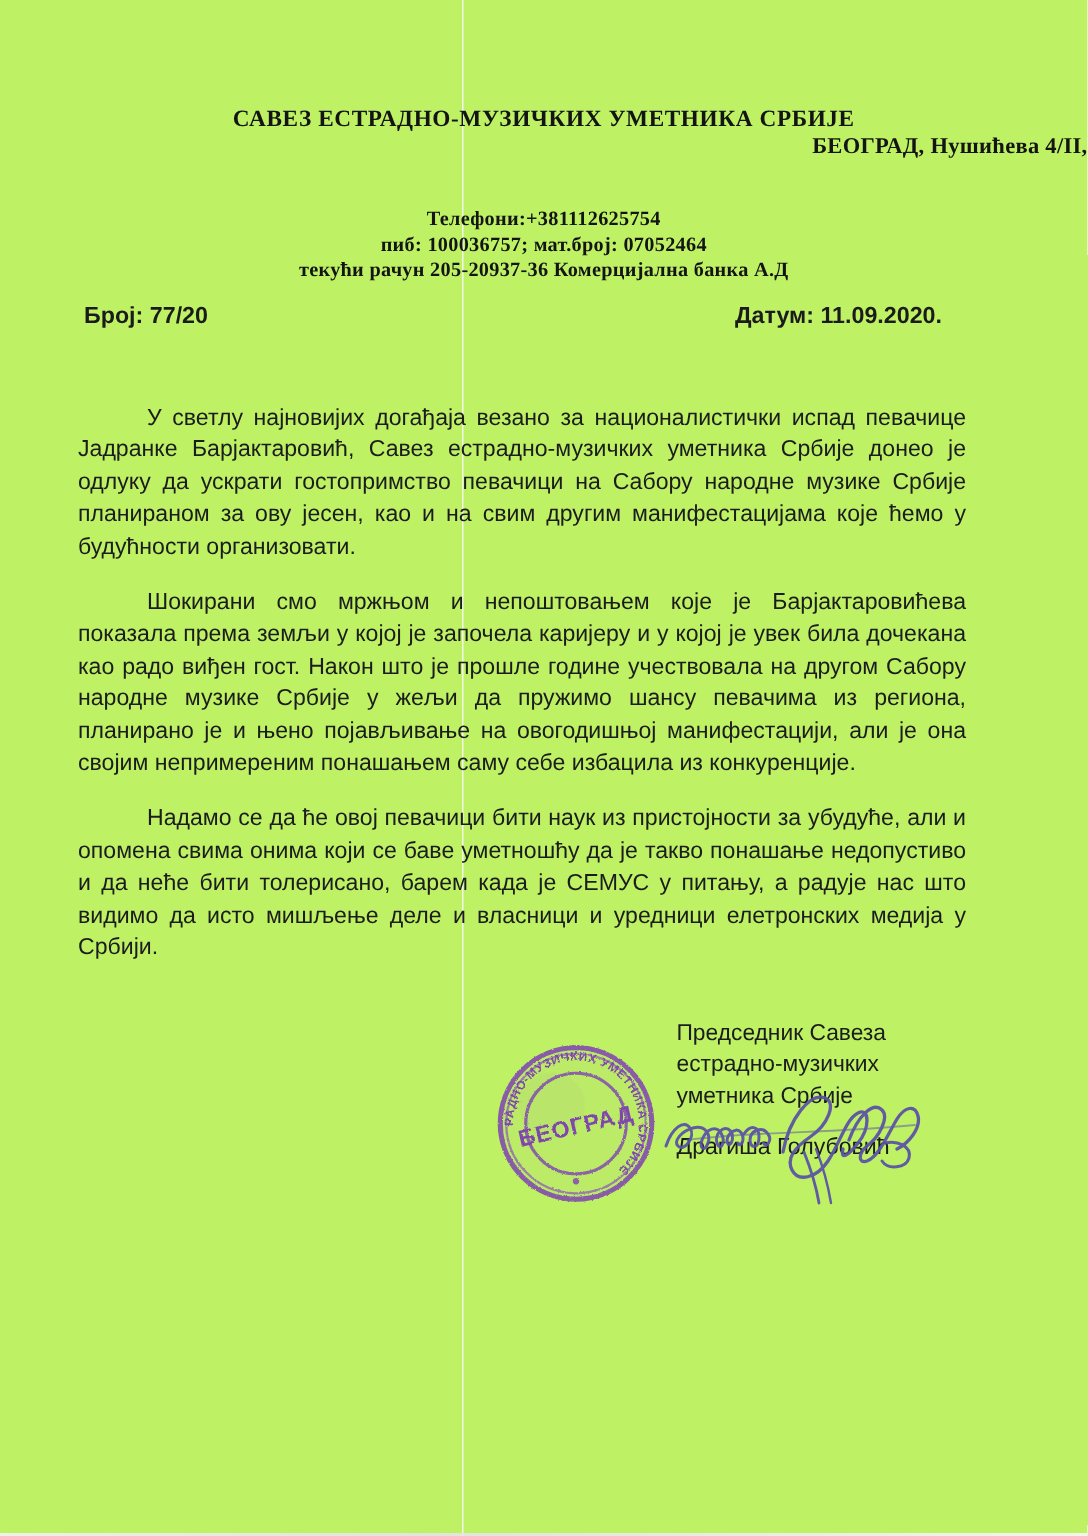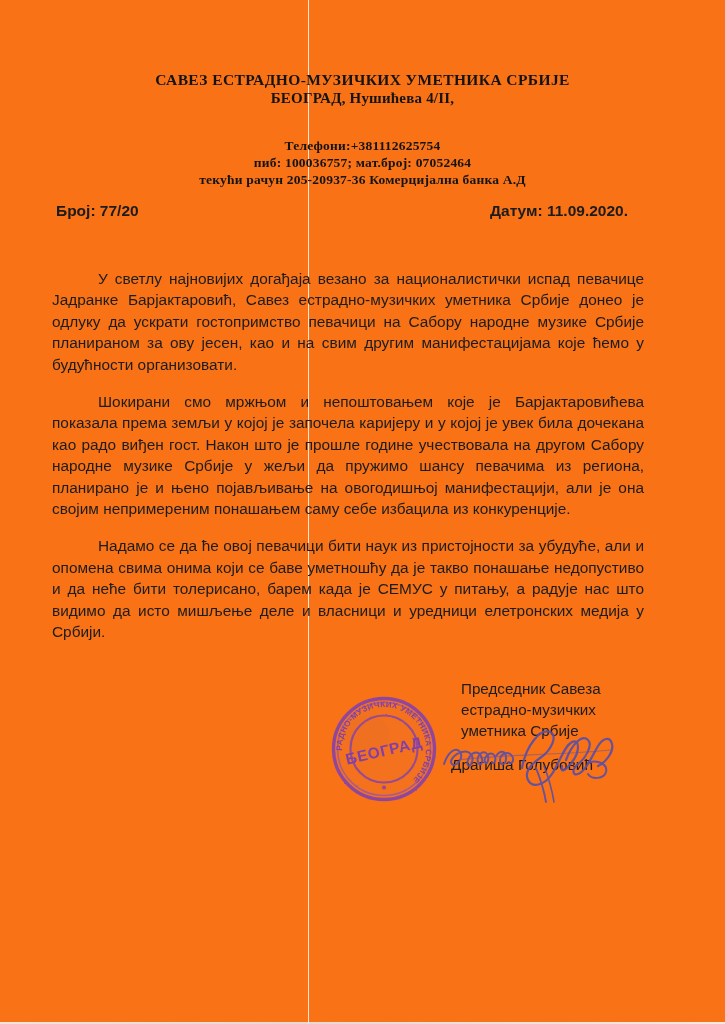--- a/index.html
+++ b/index.html
@@ -9,21 +9,21 @@
     background: #ffffff;
   }
   body {
     font-family: "Liberation Sans", sans-serif;
     color: #1a1a1a;
   }
   .page {
     position: relative;
     width: 725px;
     height: 1024px;
-    background: #f97316;
+    background: #bef264;
     overflow: hidden;
     box-sizing: border-box;
   }
   
   .scan-edge-bottom {
     position: absolute;
     left: 0;
     bottom: 0;
     width: 725px;
     height: 2px;
@@ -49,21 +49,21 @@
     text-align: center;
     font-family: "Liberation Serif", "DejaVu Serif", serif;
     color: #141414;
   }
   .lh-line {
     font-weight: bold;
     letter-spacing: .2px;
     white-space: nowrap;
   }
   .lh-org      { font-size: 15.5px; line-height: 19px; letter-spacing: .4px; }
-  .lh-city     { font-size: 15px;   line-height: 19px; }
+  .lh-city     { font-size: 15px;   line-height: 19px; text-align: right; }
   .lh-phone    { font-size: 13.5px; line-height: 17px; margin-top: 29px; }
   .lh-ids      { font-size: 13.5px; line-height: 17px; }
   .lh-mail     { font-size: 13.5px; line-height: 17px; }
   .lh-account  { font-size: 13.5px; line-height: 17px; text-align: center; }
 
   
   .ref-row {
     position: absolute;
     left: 56px;
     top: 202px;
@@ -97,21 +97,21 @@
     line-height: 21.4px;
     color: #1c1c1c;
     font-family: "Liberation Sans", sans-serif;
     hyphens: none;
   }
   .para:last-child { margin-bottom: 4px; }
 
   
   .sign-block {
     position: absolute;
-    left: 461px;
+    left: 451px;
     top: 678px;
     width: 240px;
     font-size: 15.2px;
     line-height: 21px;
     color: #1c1c1c;
   }
   .sign-line { white-space: nowrap; }
   .sign-name {
     position: absolute;
     left: 451px;

